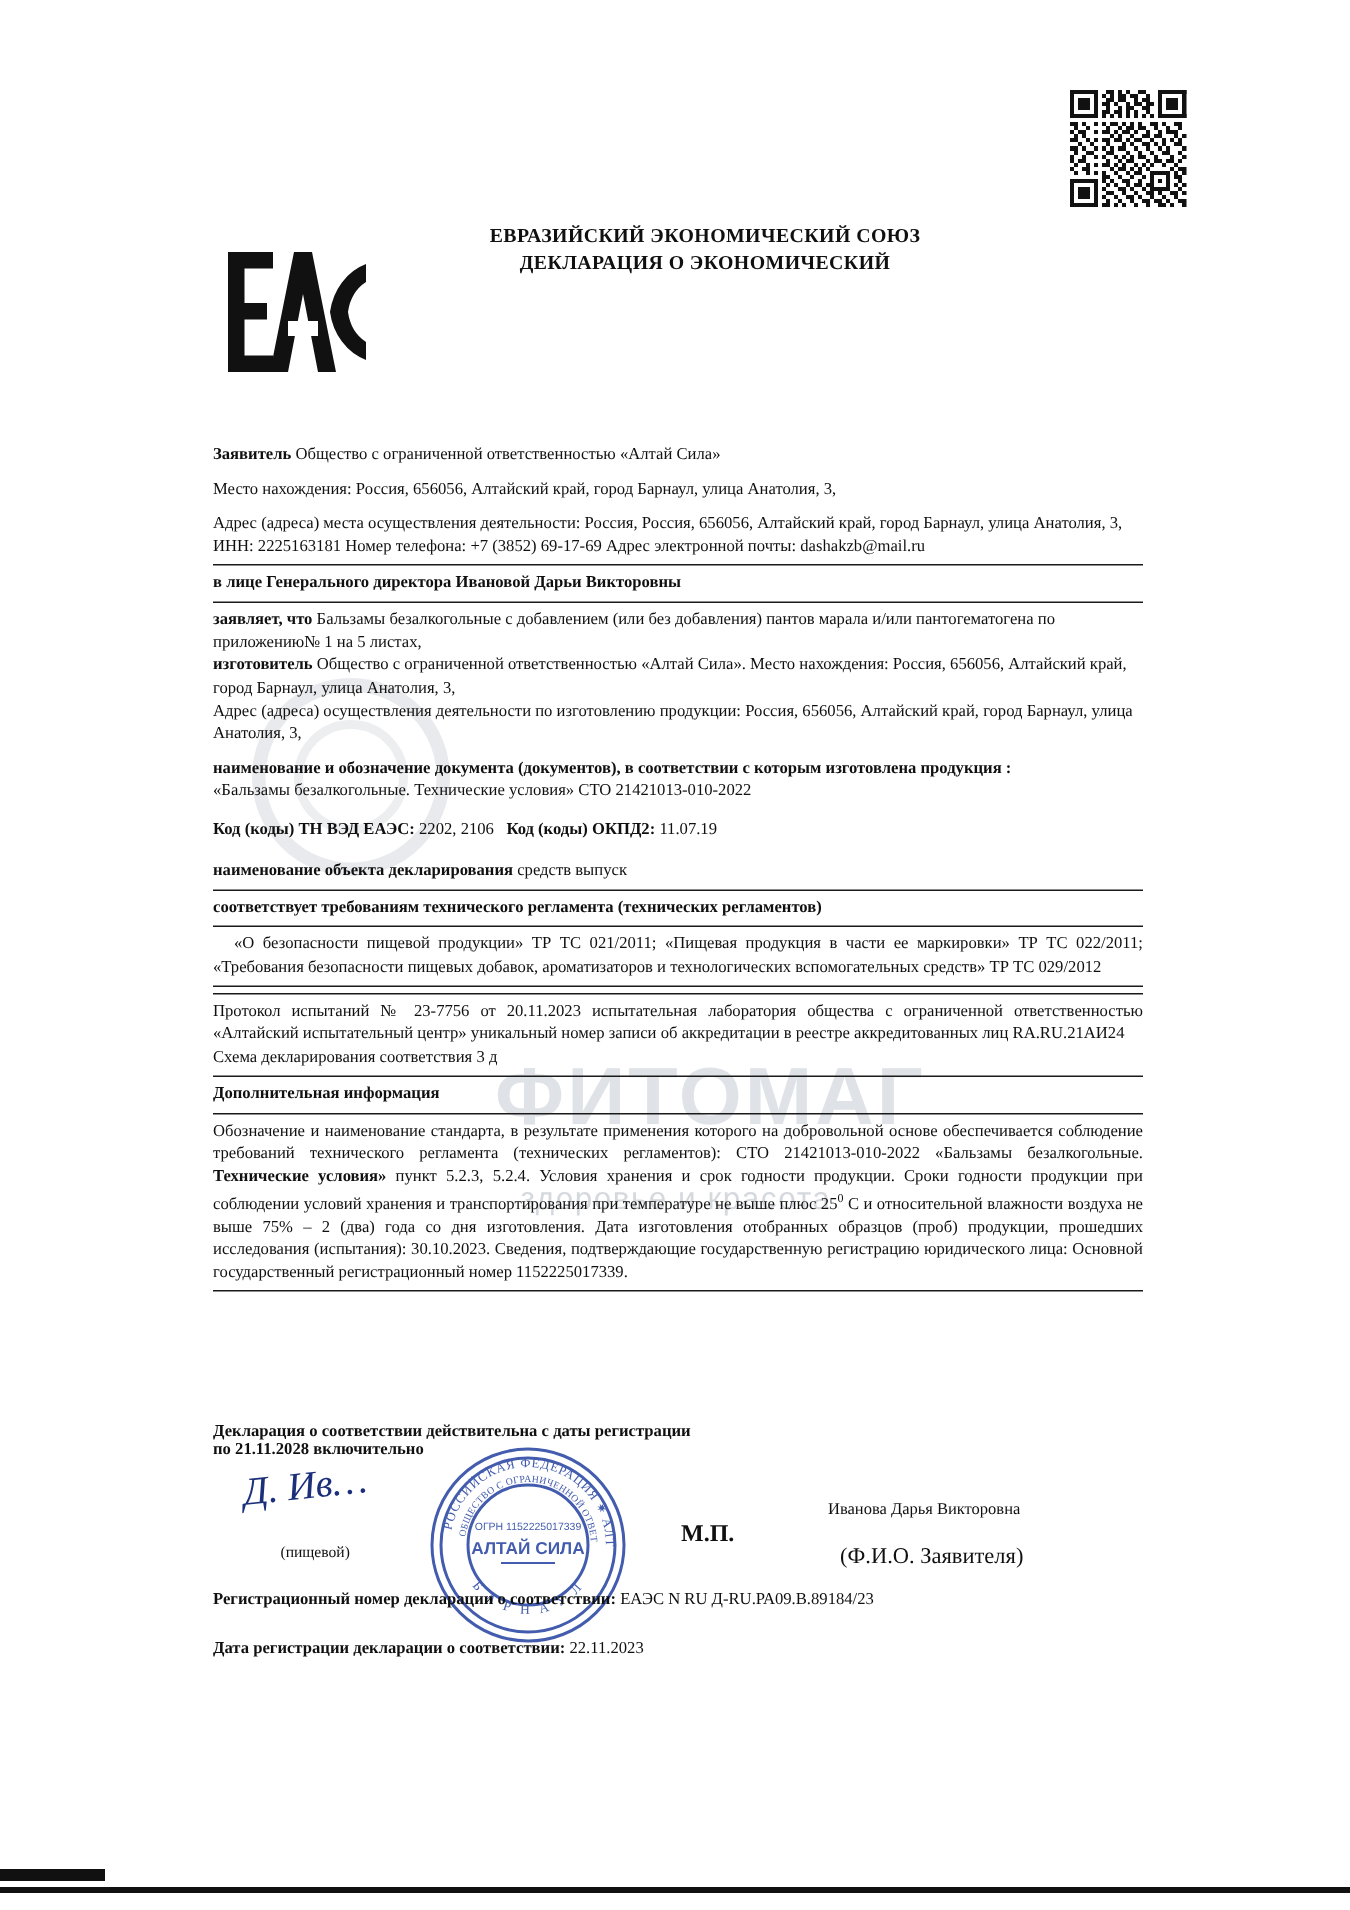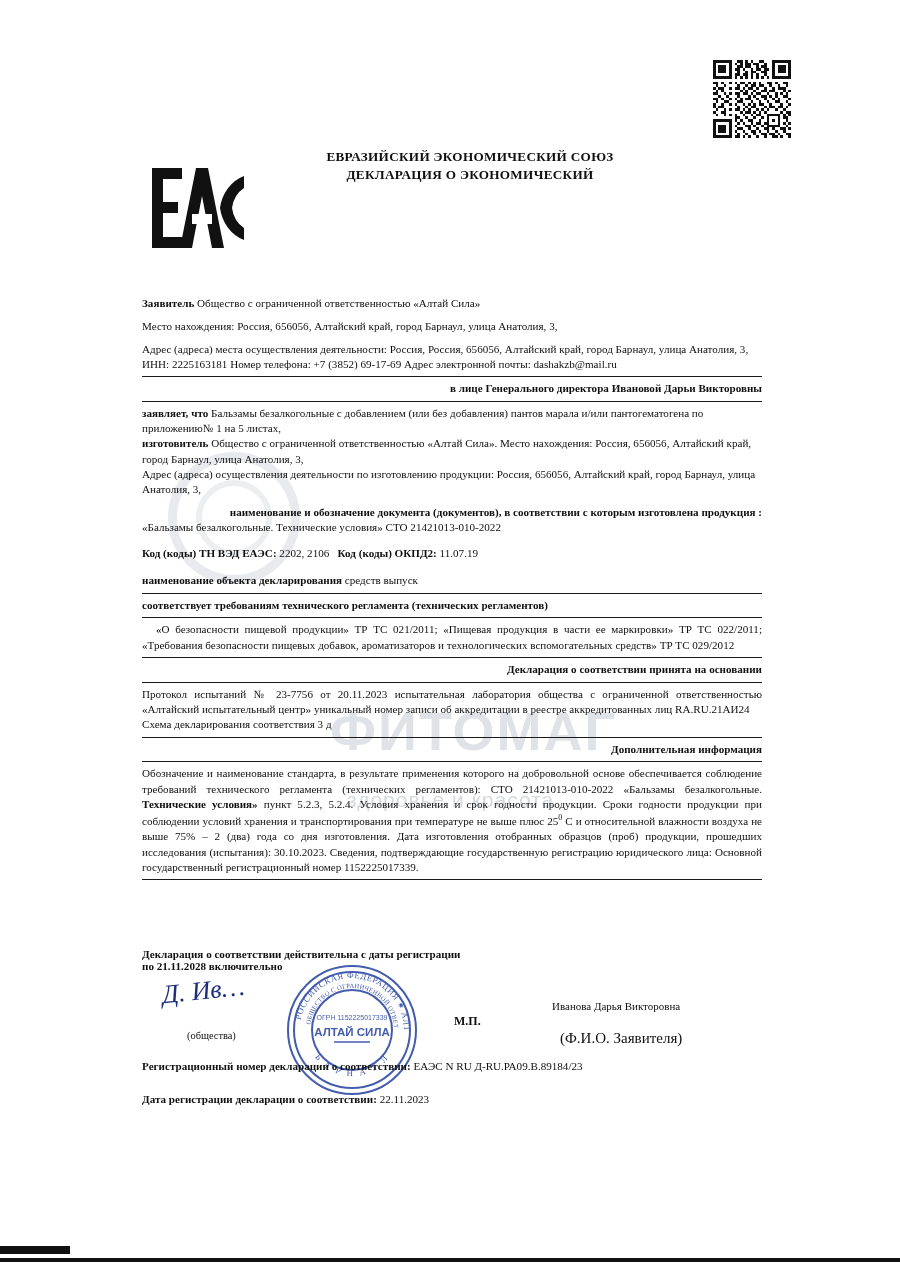--- a/index.html
+++ b/index.html
@@ -34,21 +34,21 @@
     font-weight:bold; font-size:13.2px; letter-spacing:0.3px;
     line-height:1.35;
   }
   
   .body-area {
     position:absolute; left:142px; top:296px; width:620px;
     font-size:11.1px;
     line-height:1.42;
   }
   .row { margin-bottom:0px; }
-  .b { font-weight:bold;text-align:right; }
+  .b { font-weight:bold; }
   .sep { border-top:1px solid #1a1a1a; margin:4px 0 4px 0; }
   .justify { text-align:justify; }
   .indent { text-indent:14px; }
   .small-gap { height:7px; }
   .mid-gap { height:11px; }
   .tight { line-height:1.38; }
   sup { font-size:8px; vertical-align:super; }
 
   
   .wm {
@@ -90,21 +90,21 @@
   .signature {
     position:absolute; left:20px; top:4px;
     font-family:"Liberation Serif", serif;
     font-size:26px; font-style:italic;
     color:#1b2f7a; transform:rotate(-6deg);
     white-space:nowrap;
   }
   .sig-caption { position:absolute; left:45px; top:58px; font-size:10.4px; }
   .sig-name { position:absolute; left:410px; top:28px; font-size:11px; }
   .sig-name-caption { position:absolute; left:418px; top:58px; font-size:15px; }
-  .md { position:absolute; left:312px; top:42px; font-size:12px; font-weight:bold; }
+  .md { position:absolute; left:312px; top:42px; font-size:16px; font-weight:bold; }
   .regnum { position:absolute; left:142px; top:1060px; font-size:11.1px; }
   .regdate { position:absolute; left:142px; top:1093px; font-size:11.1px; }
 
   
   .stamp {
     position:absolute; left:282px; top:960px; width:140px; height:140px;
     color:#2340a0;
     opacity:0.85;
   }
   .stamp svg { display:block; }
@@ -451,21 +451,20 @@
 
     <div class="sep"></div>
     <div class="row">
       <span class="b">соответствует  требованиям технического регламента (технических регламентов)</span>
     </div>
     <div class="sep"></div>
 
     <div class="row justify indent tight">«О безопасности пищевой продукции» ТР ТС 021/2011; «Пищевая продукция в части ее маркировки» ТР ТС 022/2011; «Требования безопасности пищевых добавок, ароматизаторов и технологических вспомогательных средств» ТР ТС 029/2012</div>
 
     <div class="sep"></div>
-    <div class="row b">Декларация о соответствии принята на основании</div>
     <div class="sep"></div>
 
     <div class="row justify tight">Протокол испытаний № 23-7756 от 20.11.2023 испытательная лаборатория общества с ограниченной ответственностью «Алтайский испытательный центр» уникальный номер записи об аккредитации в реестре аккредитованных лиц RA.RU.21АИ24</div>
     <div class="row tight">Схема декларирования соответствия 3 д</div>
 
     <div class="sep"></div>
     <div class="row b">Дополнительная информация</div>
     <div class="sep"></div>
 
     <div class="row justify tight">
@@ -502,21 +501,21 @@
         <path d="M52 82 L88 82"></path>
       </g>
     </svg>
   </div>
 
   <div class="sig-block">
     <div class="sig-line1">Декларация о соответствии  действительна с даты регистрации</div>
     <div class="sig-line1">по 21.11.2028 включительно</div>
     <div class="sign-row">
       <div class="signature">Д. Ив…</div>
-      <div class="sig-caption">(общества)</div>
+      <div class="sig-caption">(пищевой)</div>
       <div class="md">М.П.</div>
       <div class="sig-name">Иванова Дарья Викторовна</div>
       <div class="sig-name-caption">(Ф.И.О. Заявителя)</div>
     </div>
   </div>
 
   <div class="regnum">
     <span class="b">Регистрационный номер декларации о соответствии:</span>
     <span>ЕАЭС N RU Д-RU.РА09.В.89184/23</span>
   </div>

